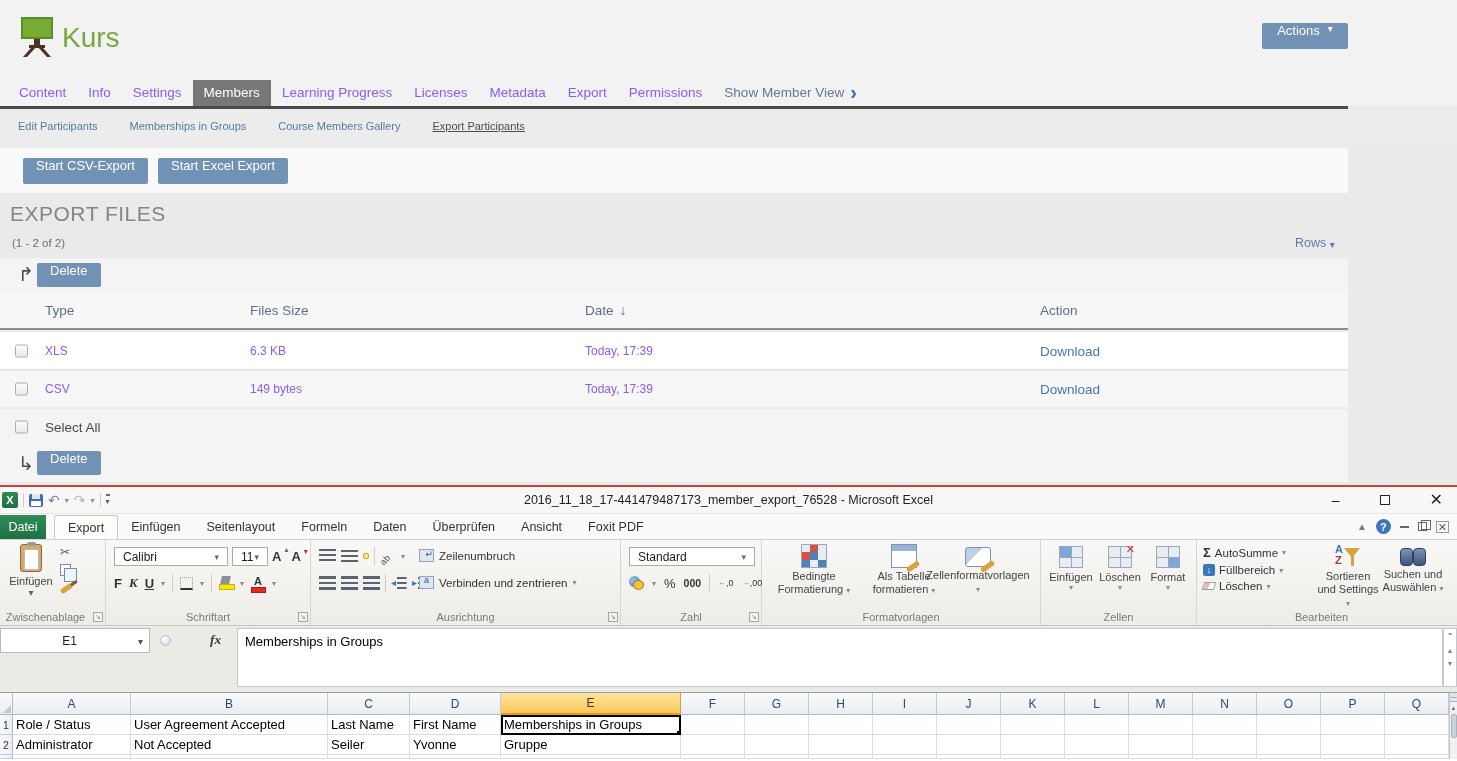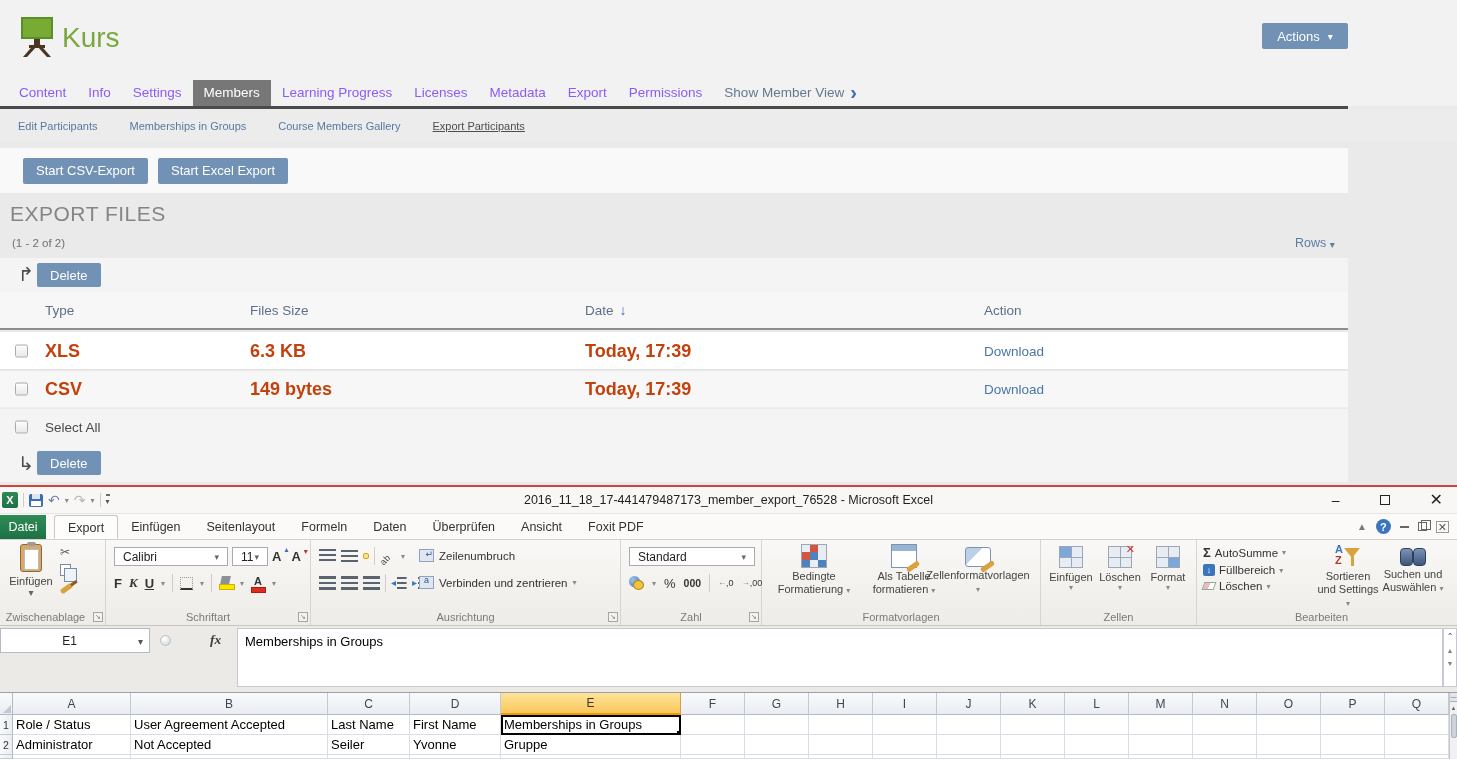--- a/index.html
+++ b/index.html
@@ -4,21 +4,21 @@
 <style>
   * { margin:0; padding:0; box-sizing:border-box; }
   html,body { width:1457px; height:761px; overflow:hidden; }
   body { font-family:"Liberation Sans","DejaVu Sans",sans-serif; background:#eaeaea; position:relative; }
 
   
   .web { position:absolute; top:0; left:0; width:1457px; height:485px; background:#eaeaea; }
   .web-header { position:relative; height:80px; background:#f2f2f2; }
   .logo { position:absolute; left:17px; top:15px; width:40px; height:42px; }
   .site-title { position:absolute; left:62px; top:22px; font-size:28px; color:#79a93d; }
-  .btn-blue { display:inline-flex; align-items:center; justify-content:center; gap:8px;
+  .btn-blue { display:inline-flex; justify-content:center; gap:8px;
               background:#7191b5; color:#fff; font-size:13px; padding:0 13px; height:26px;
               border:none; border-radius:2px; cursor:pointer; }
   .actions-btn { position:absolute; right:109px; top:23px; width:86px; }
   .caret { font-size:10px; line-height:1; position:relative; top:1px; }
 
   .tabrow { position:relative; height:26px; background:#f2f2f2; }
   .tabrow .darkline { position:absolute; left:0; bottom:-3px; width:1348px; height:3px; background:#4a4a4a; }
   .tabs { display:flex; margin-left:8px; height:26px; }
   .tab { padding:0 11px; line-height:26px; font-size:13.5px; color:#8b5cf6; cursor:pointer; white-space:nowrap; }
   .tab.active { background:#777777; color:#fff; }
@@ -45,23 +45,23 @@
 
   .corner-arrow { position:absolute; left:18px; top:7px; font-size:19px; color:#4a4a4a; line-height:1; }
   .del-btn { position:absolute; left:37px; top:5px; height:24px; }
   .del-bot-strip .corner-arrow { top:9px; }
   .del-bot-strip .del-btn { top:6px; }
 
   .c-check  { position:absolute; left:15px; top:50%; transform:translateY(-50%); }
   .c-type   { position:absolute; left:45px;  top:50%; transform:translateY(-50%); }
   .c-size   { position:absolute; left:250px; top:50%; transform:translateY(-50%); }
   .c-date   { position:absolute; left:585px; top:50%; transform:translateY(-50%); }
-  .c-action { position:absolute; left:984px;top:50%; transform:translateY(-50%); }
+  .c-action { position:absolute; left:1040px;top:50%; transform:translateY(-50%); }
   .th { font-size:13.5px; color:#5d6f88; }
-  .td { font-size:18px; color:#c2410c;font-weight:bold; }
+  .td { font-size:12px; color:#8b5cf6; }
   .link { font-size:13.5px; color:#4b77a5; cursor:pointer; }
   .sort-arrow { color:#3f6db3; font-weight:bold; font-size:14px; margin-left:6px; }
   .checkbox { width:13px; height:13px; border:1px solid #ababab; border-radius:2px;
               background:linear-gradient(#fdfdfd,#e9e9e9); display:inline-block; cursor:pointer; }
   .selall-label { position:absolute; left:45px; top:50%; transform:translateY(-50%); font-size:13.5px; color:#4a4a4a; }
 
   
   .xl { position:absolute; top:485px; left:0; width:1457px; height:276px; background:#fff; }
   .xl-redline { height:2px; background:#c8473a; }
   .xl-titlebar { position:relative; height:27px; background:#f8f7f5; border-bottom:1px solid #e7e5e2;

